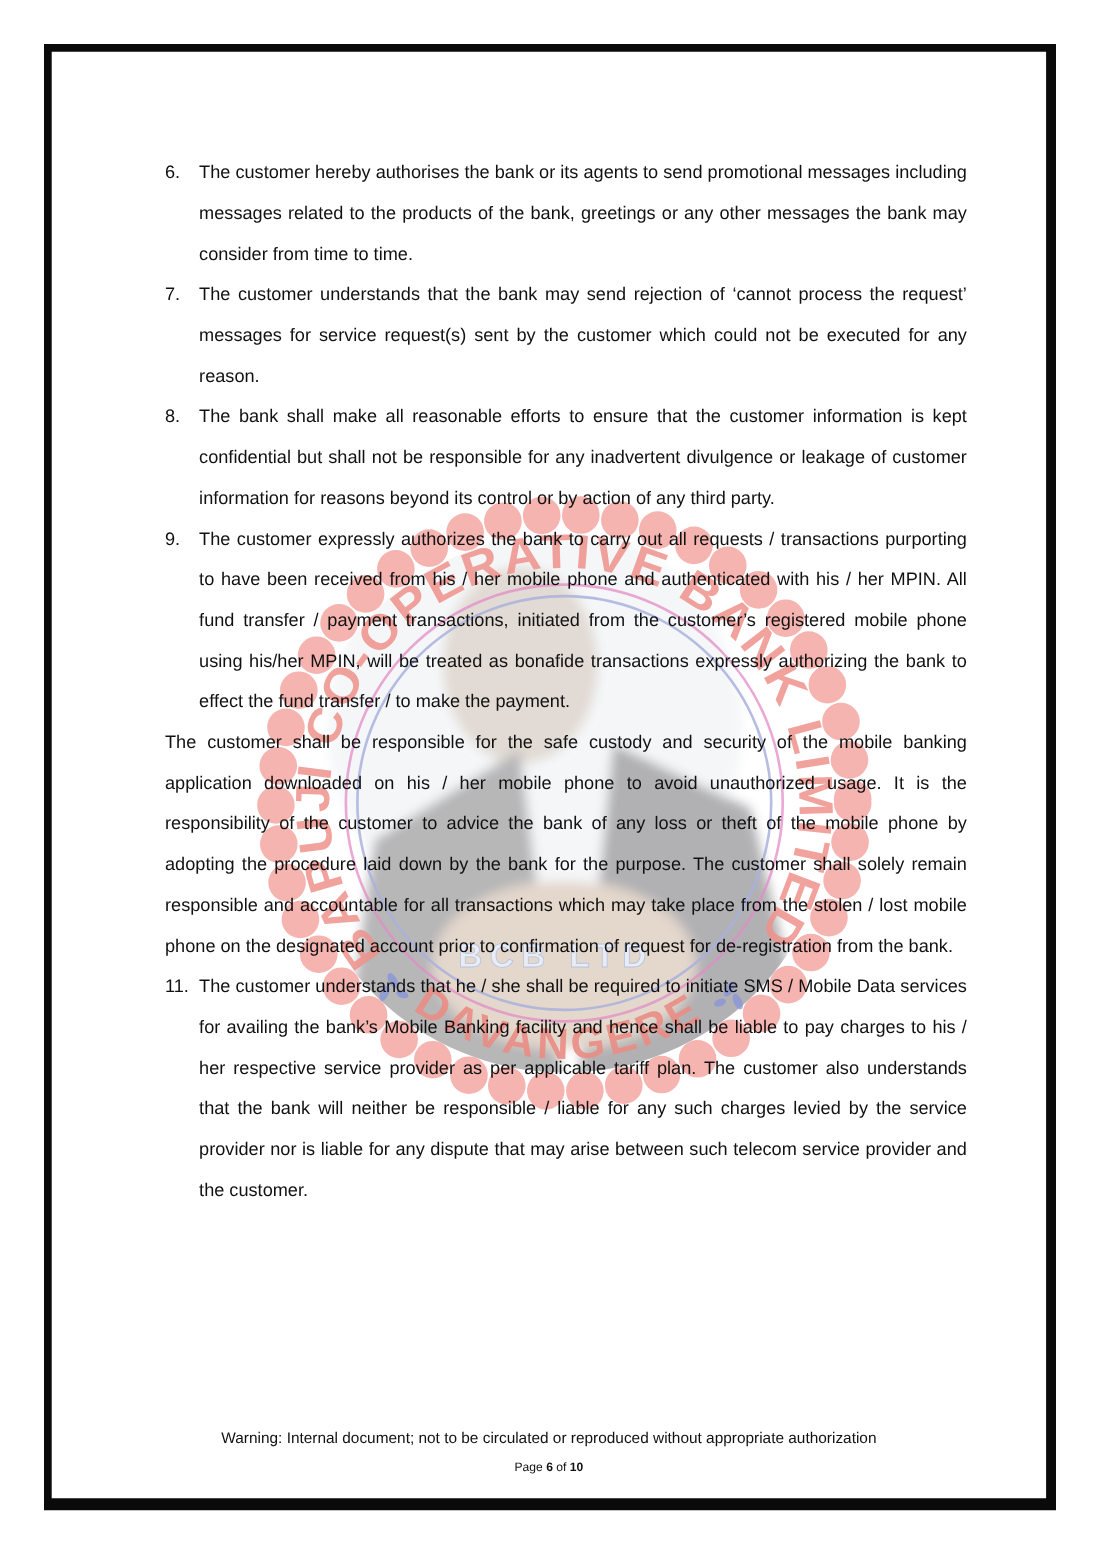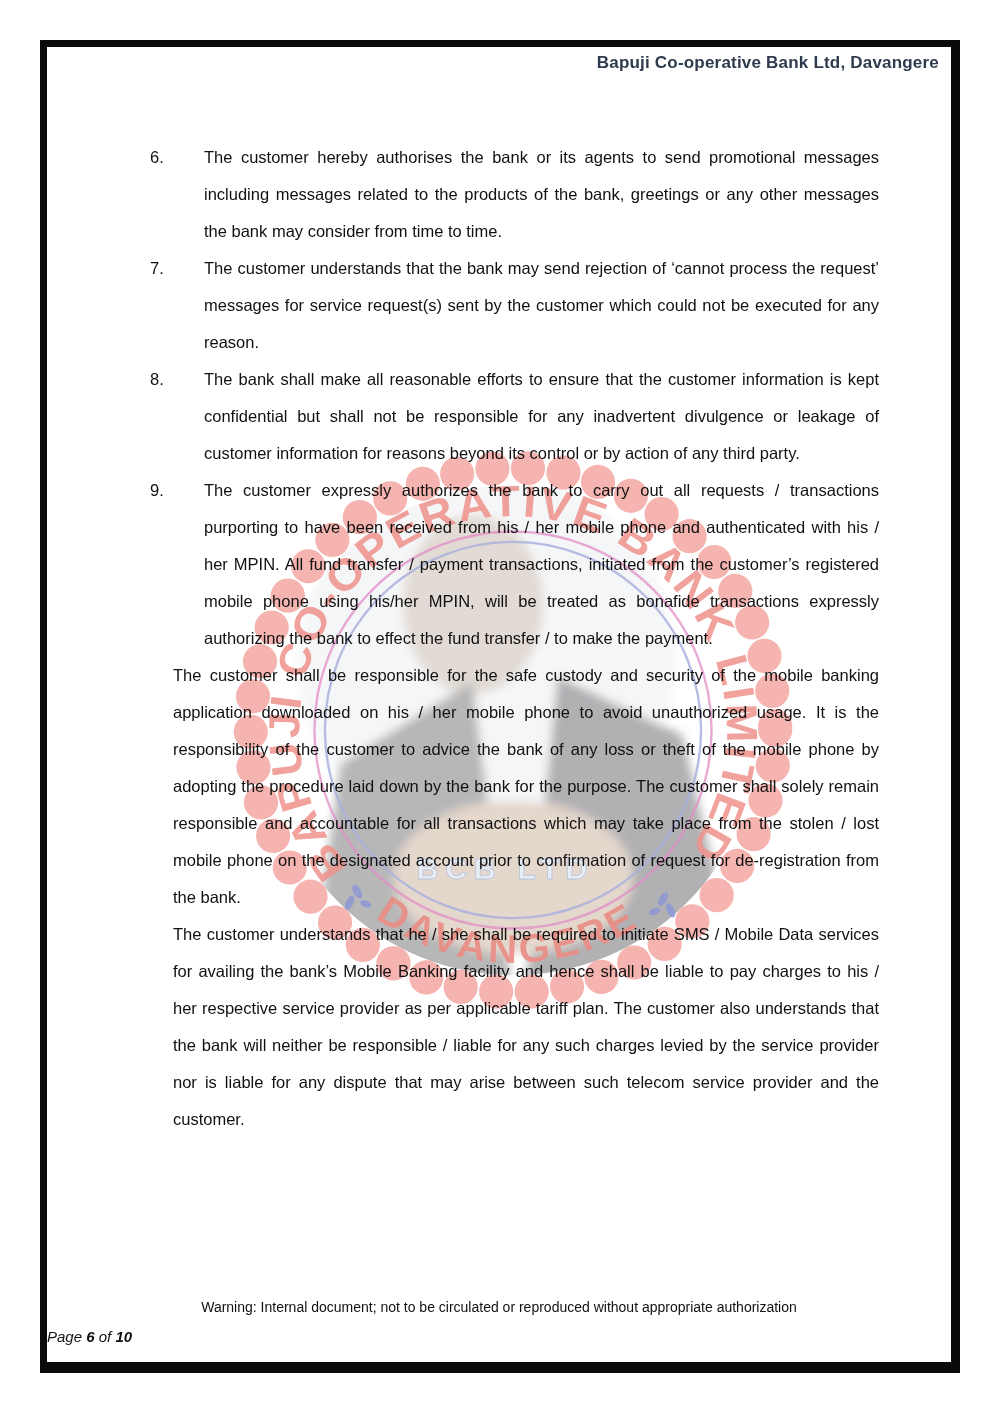--- a/index.html
+++ b/index.html
@@ -31,28 +31,28 @@
     z-index:0;
     pointer-events:none;
   }
   .doc-list {
     position:absolute; left:103px; top:92px; width:729px;
     font-size:16.5px; line-height:37px;
     z-index:1;
   }
   .doc-item { display:flex; }
   .doc-item .num { flex:0 0 31px; }
-  .doc-item .txt { flex:1; text-align:justify; text-align-last:left;margin-left:23px; }
+  .doc-item .txt { flex:1; text-align:justify; text-align-last:left; }
   .footer-warning {
     position:absolute; left:0; right:0; top:1252px;
     text-align:center; font-size:14px; z-index:1;
   }
   .footer-page {
     position:absolute; left:0; right:0; top:1281px;
-    font-size:15px; z-index:1;font-style:italic;
+    text-align:center; font-size:11px; z-index:1;
   }
   .b { font-weight:bold; }
 </style>
 </head>
 <body>
 
 <div class="page-frame">
 
   <svg class="watermark" viewBox="0 0 600 600" aria-hidden="true">
     <defs>
@@ -94,21 +94,20 @@
       <ellipse cx="128" cy="482" rx="4" ry="8" transform="rotate(25 128 482)"></ellipse>
       <ellipse cx="145" cy="483" rx="3.5" ry="6" transform="rotate(-70 145 483)"></ellipse>
     </g>
     <g fill="#8b96d8" opacity="0.8">
       <ellipse cx="458" cy="478" rx="4" ry="8" transform="rotate(30 458 478)"></ellipse>
       <ellipse cx="466" cy="490" rx="4" ry="8" transform="rotate(-25 466 490)"></ellipse>
       <ellipse cx="449" cy="491" rx="3.5" ry="6" transform="rotate(70 449 491)"></ellipse>
     </g>
   </svg>
 
-  <div class="doc-header">Bapuji Co-operative Bank Ltd, Davangere</div>
 
   <div class="doc-list">
     <div class="doc-item">
       <span class="num">6.</span>
       <span class="txt">The customer hereby authorises the bank or its agents to send promotional messages including messages related to the products of the bank, greetings or any other messages the bank may consider from time to time.</span>
     </div>
     <div class="doc-item">
       <span class="num">7.</span>
       <span class="txt">The customer understands that the bank may send rejection of ‘cannot process the request’ messages for service request(s) sent by the customer which could not be executed for any reason.</span>
     </div>
@@ -117,20 +116,21 @@
       <span class="txt">The bank shall make all reasonable efforts to ensure that the customer information is kept confidential but shall not be responsible for any inadvertent divulgence or leakage of customer information for reasons beyond its control or by action of any third party.</span>
     </div>
     <div class="doc-item">
       <span class="num">9.</span>
       <span class="txt">The customer expressly authorizes the bank to carry out all requests / transactions purporting to have been received from his / her mobile phone and authenticated with his / her MPIN. All fund transfer / payment transactions, initiated from the customer’s registered mobile phone using his/her MPIN, will be treated as bonafide transactions expressly authorizing the bank to effect the fund transfer / to make the payment.</span>
     </div>
     <div class="doc-item">
       <span class="txt">The customer shall be responsible for the safe custody and security of the mobile banking application downloaded on his / her mobile phone to avoid unauthorized usage. It is the responsibility of the customer to advice the bank of any loss or theft of the mobile phone by adopting the procedure laid down by the bank for the purpose. The customer shall solely remain responsible and accountable for all transactions which may take place from the stolen / lost mobile phone on the designated account prior to confirmation of request for de-registration from the bank.</span>
     </div>
     <div class="doc-item">
+      <span class="num">11.</span>
       <span class="txt">The customer understands that he / she shall be required to initiate SMS / Mobile Data services for availing the bank’s Mobile Banking facility and hence shall be liable to pay charges to his / her respective service provider as per applicable tariff plan. The customer also understands that the bank will neither be responsible / liable for any such charges levied by the service provider nor is liable for any dispute that may arise between such telecom service provider and the customer.</span>
     </div>
   </div>
 
   <div class="footer-warning">Warning: Internal document; not to be circulated or reproduced without appropriate authorization</div>
   <div class="footer-page">
     <span>Page</span>
     <span class="b">6</span>
     <span>of</span>
     <span class="b">10</span>

